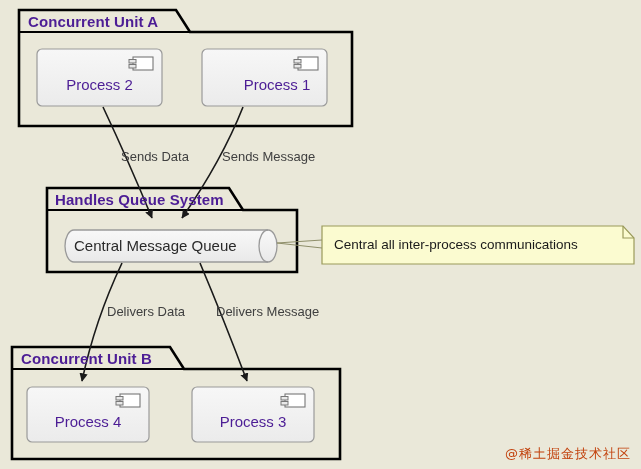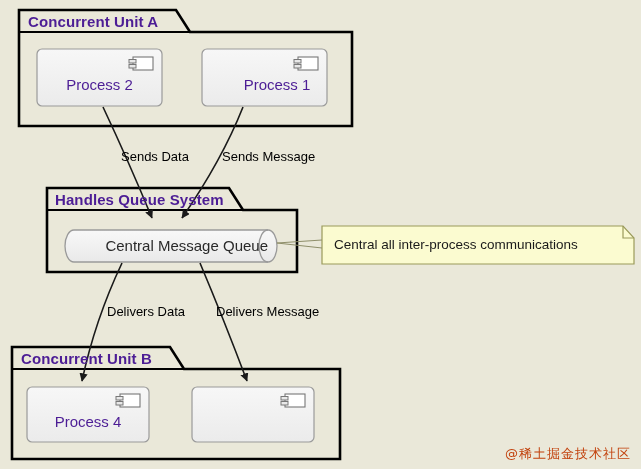--- a/index.html
+++ b/index.html
@@ -43,21 +43,21 @@
   
   .queue-title {
     font-size: 15px;
     font-weight: normal;
     color: #2a2a2a;
   }
   
   .edge-label {
     font-size: 13px;
     font-weight: normal;
-    color: #000000;
+    color: #404040;
   }
   
   .note-text {
     font-size: 13.5px;
     color: #1a1a1a;
   }
   .watermark {
     position: absolute;
     right: 10px;
     bottom: 6px;
@@ -170,28 +170,29 @@
   <div class="lbl comp-title" style="left:37px; top:76px; width:125px;">Process 2</div>
 
   <div class="lbl comp-title" style="left:202px; top:76px; width:150px;">Process 1</div>
 
   <div class="lbl edge-label" style="left:121px; top:149px;">Sends Data</div>
 
   <div class="lbl edge-label" style="left:222px; top:149px;text-align:center;">Sends Message</div>
 
   <div class="lbl pkg-title" style="left:55px; top:191px;">Handles Queue System</div>
 
-  <div class="lbl queue-title" style="left:74px; top:237px; width:194px; text-align:right;">Central Message Queue</div>
+  <div class="lbl queue-title" style="left:74px; top:237px; width:194px; text-align:left;">Central Message Queue</div>
 
   <div class="lbl note-text" style="left:334px; top:237px;">Central all inter-process communications</div>
 
   <div class="lbl edge-label" style="left:107px; top:304px;">Delivers Data</div>
 
   <div class="lbl edge-label" style="left:216px; top:304px;">Delivers Message</div>
 
   <div class="lbl pkg-title" style="left:21px; top:350px;">Concurrent Unit B</div>
 
   <div class="lbl comp-title" style="left:27px; top:413px; width:122px;">Process 4</div>
 
+  <div class="lbl comp-title" style="left:192px; top:413px; width:122px;">Process 3</div>
 
   <div class="watermark">@稀土掘金技术社区</div>
 
 </div>
 
 </body></html>

